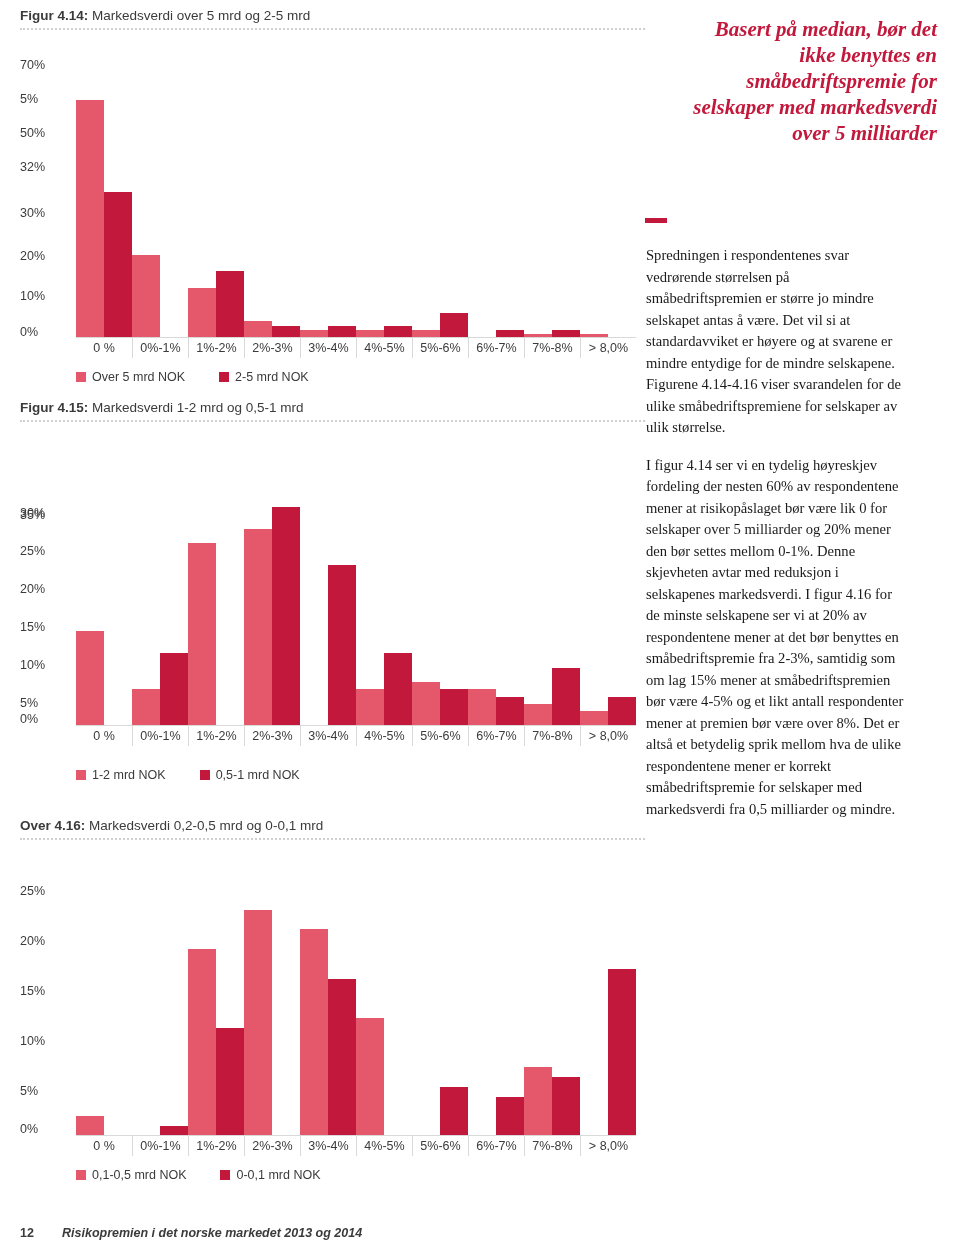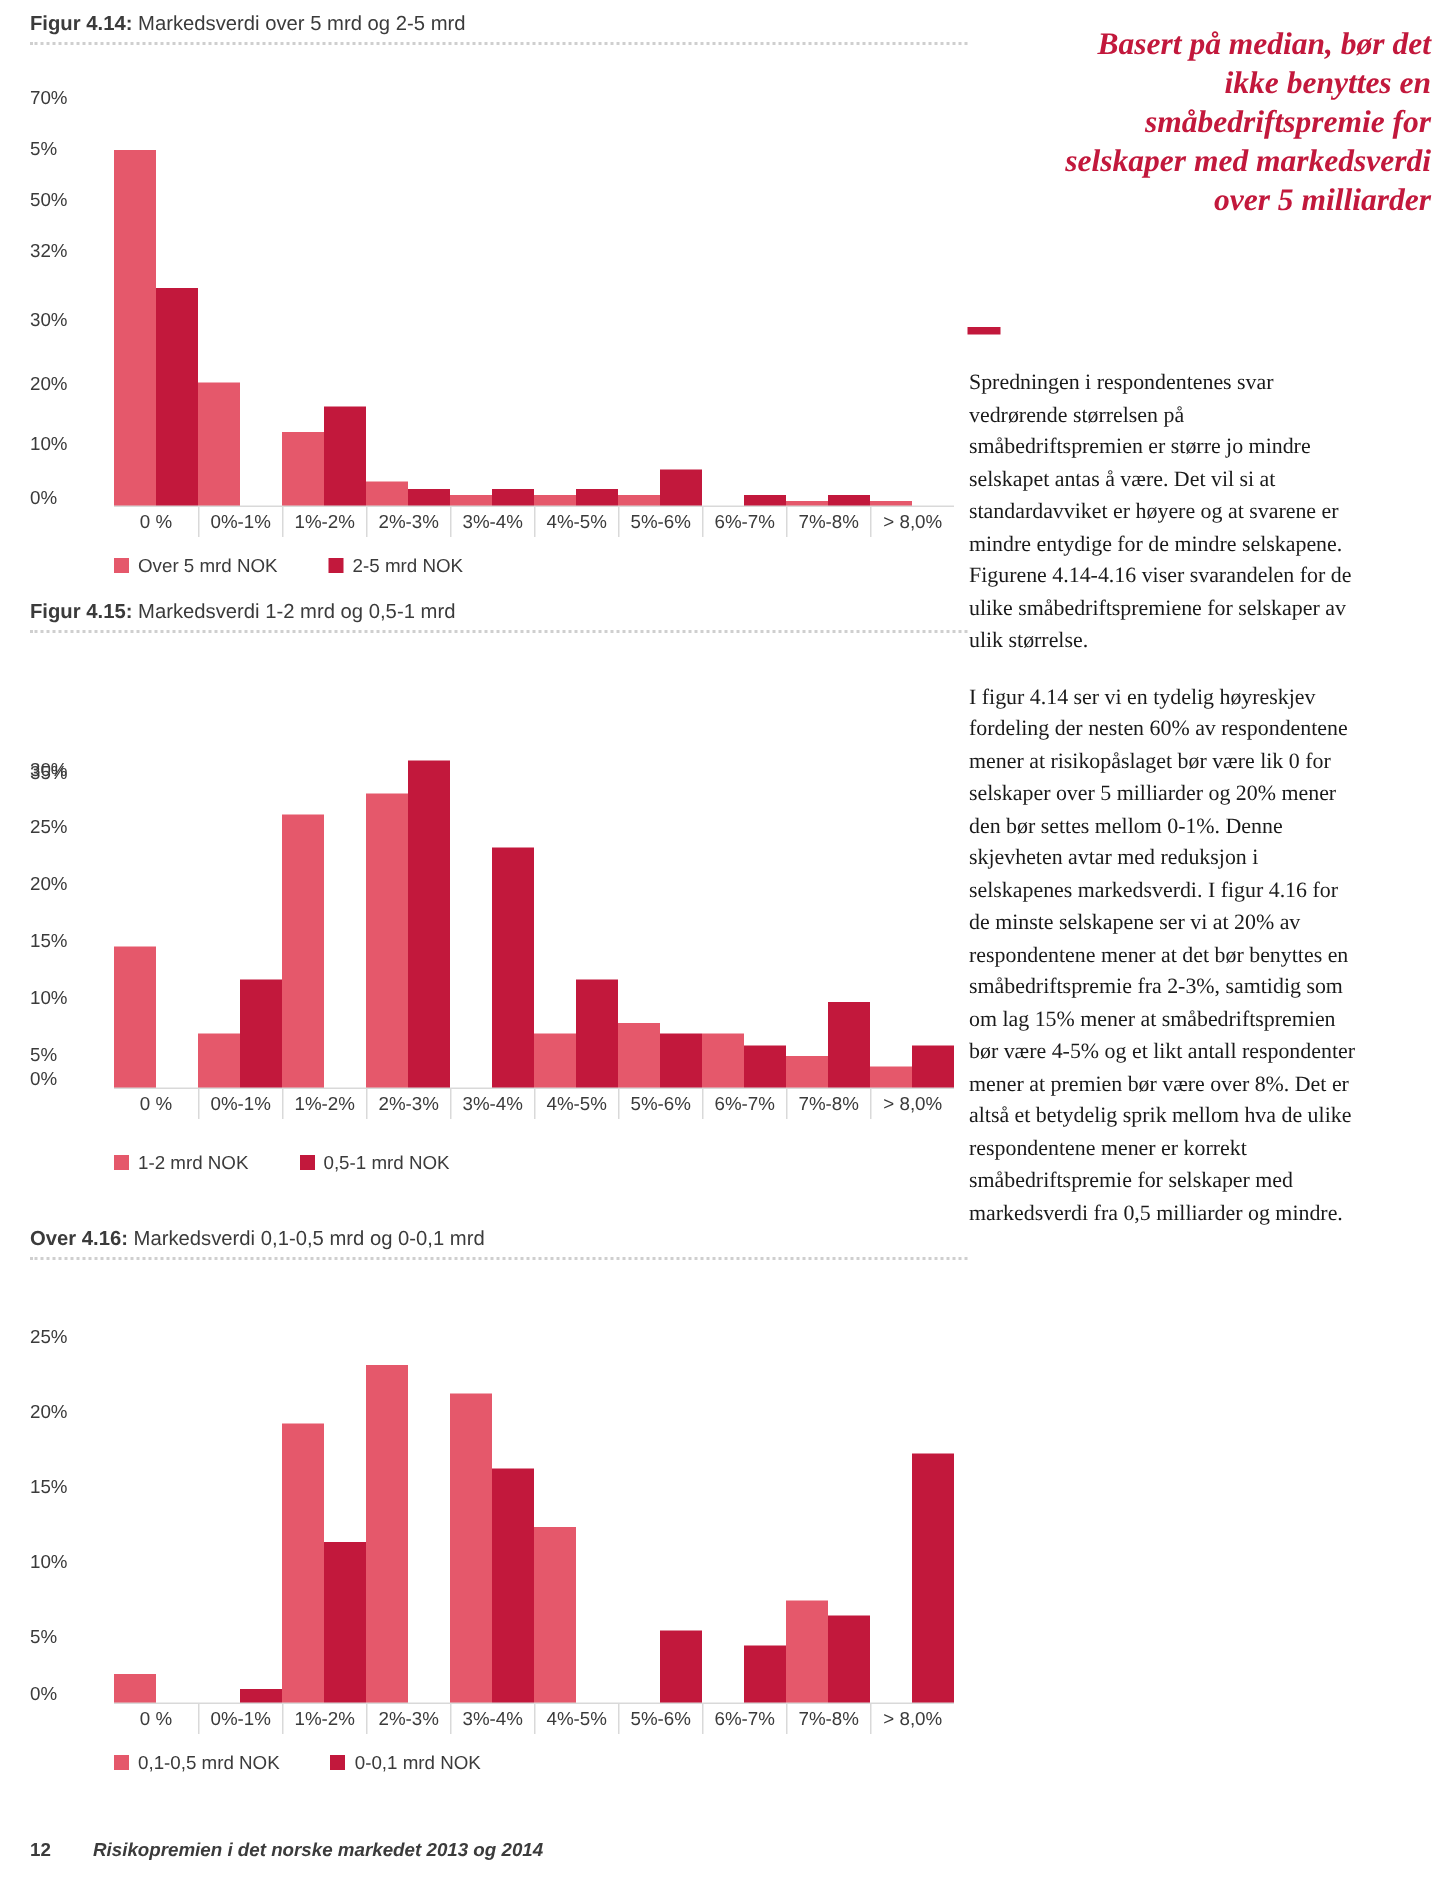--- a/index.html
+++ b/index.html
@@ -59,21 +59,21 @@
   .swatch.a { background:#e5586b; }
   .swatch.b { background:#c2183c; }
 
   
   .right { position:absolute; left:645px; top:0; width:315px; height:1260px; }
   .pull {
     position:absolute; left:42px; top:16px; width:250px;
     font-family:"Liberation Serif", serif;
     font-style:italic; font-weight:bold;
     font-size:21px; line-height:26px;
-    color:#c2183c; text-align:right;margin-left:17px;
+    color:#c2183c; text-align:right;
   }
   .pull-rule {
     position:absolute; left:0px; top:218px; width:22px; height:5px; background:#c2183c;
   }
   .body-text {
     position:absolute; left:1px; top:245px; width:260px;
     font-family:"Liberation Serif", serif;
     font-size:14.6px; line-height:21.5px; color:#1a1a1a;
     text-align:left;
   }
@@ -271,21 +271,21 @@
         </span>
         <span class="item">
           <span class="swatch b"></span>
           <span>0,5-1 mrd NOK</span>
         </span>
       </div>
     </div>
 
     <div>
       <div class="fig-title" style="position:absolute;left:20px;top:818px;">
-        <span>Over 4.16:</span><span class="ttl-rest"> Markedsverdi 0,1-0,5 mrd og 0-0,1 mrd</span>
+        <span>Over 4.16:</span><span class="ttl-rest"> Markedsverdi 0,2-0,5 mrd og 0-0,1 mrd</span>
       </div>
       <div class="dotrule" style="position:absolute;left:20px;top:838px;width:625px;"></div>
 
       <div class="chart" style="position:absolute;left:20px;top:846px;width:625px;height:300px;">
         <div class="ylabels">
           <div class="ylabel" style="top:38px;">25%</div>
           <div class="ylabel" style="top:88px;">20%</div>
           <div class="ylabel" style="top:138px;">15%</div>
           <div class="ylabel" style="top:188px;">10%</div>
           <div class="ylabel" style="top:238px;">5%</div>

